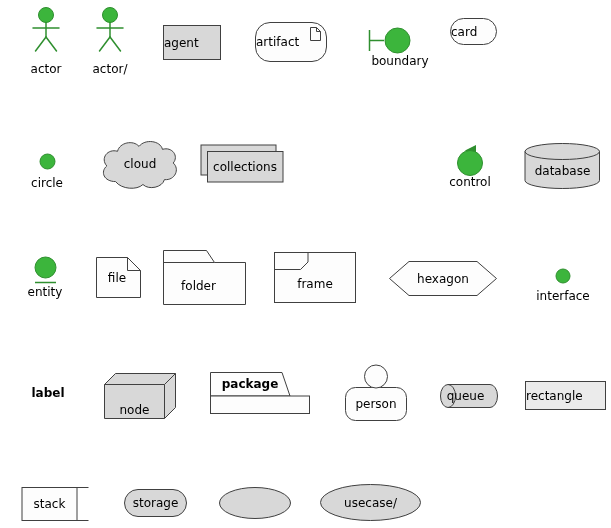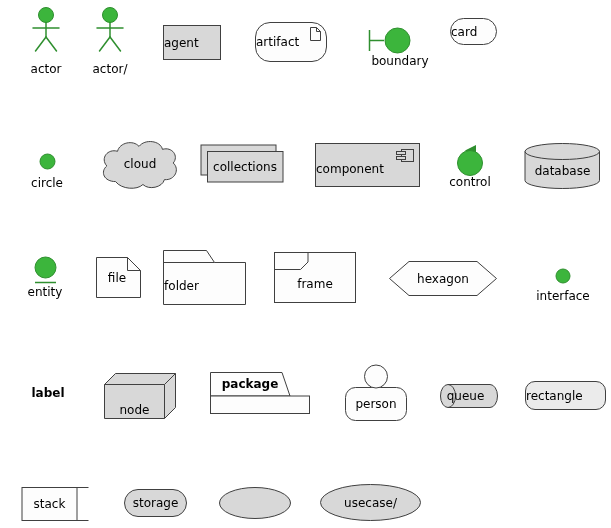--- a/index.html
+++ b/index.html
@@ -9,21 +9,21 @@
   .abs { position:absolute; }
   .abs svg { display:block; overflow:visible; }
   .lbl { position:absolute; height:14px; line-height:14px; font-size:12px; color:#000;
          text-align:center; white-space:nowrap; }
   .olbl { position:absolute; display:flex; align-items:center; justify-content:center;
           font-size:12px; color:#000; white-space:nowrap; }
   .box { position:absolute; display:flex; align-items:center; justify-content:flex-start;
          border:1px solid var(--border,#404040); font-size:12px; color:#000; white-space:nowrap; }
   .bg-gray  { background:var(--gray-fill,#D8D8D8); }
   .bg-white { background:var(--white-fill,#FDFDFD);border-radius:15px; }
-  .bg-light { background:var(--light-fill,#EBEBEB);border-radius:10px; }
+  .bg-light { background:var(--light-fill,#EBEBEB); }
   .bold { font-weight:bold; }
   .f-gray  { fill:var(--gray-fill,#D8D8D8);  stroke:var(--border,#404040); stroke-width:1; }
   .f-white { fill:var(--white-fill,#FDFDFD); stroke:var(--border,#404040); stroke-width:1; }
   .f-green { fill:var(--green-fill,#3CB53C); stroke:var(--green-stroke,#2F8F2F); stroke-width:1; }
   .s-border { stroke:var(--border,#404040); stroke-width:1; fill:none; }
   .s-green2 { stroke:var(--green-stroke,#2F8F2F); stroke-width:1.5; fill:none; }
   .limb { stroke:var(--green-stroke,#2F8F2F); stroke-width:1.5; fill:none; stroke-linecap:round; }
   .a-green { fill:var(--green-stroke,#2F8F2F); stroke:none; }
   .icon-tr { position:absolute; }
 </style>
@@ -96,30 +96,20 @@
   <div class="olbl" style="left:98px;top:136px;width:84px;height:55px">cloud</div>
 
   <div class="abs" style="left:200px;top:144px;width:84px;height:39px">
     <svg width="84" height="39" viewBox="0 0 84 39">
       <rect class="f-gray" x="1" y="1" width="75" height="30"></rect>
       <rect class="f-gray" x="7.5" y="7.5" width="75.5" height="30.5"></rect>
     </svg>
   </div>
   <div class="olbl" style="left:207px;top:151px;width:76px;height:31px">collections</div>
 
-  <div class="box bg-gray" style="left:315px;top:143px;width:105px;height:44px">
-    <span style="padding-top:8px">component</span>
-    <span class="icon-tr" style="top:5px;right:5px">
-      <svg width="18" height="13" viewBox="0 0 18 13">
-        <rect class="f-gray" x="5.5" y="0.5" width="12" height="12"></rect>
-        <rect class="f-gray" x="0.5" y="2.5" width="9" height="3"></rect>
-        <rect class="f-gray" x="0.5" y="7.5" width="9" height="3"></rect>
-      </svg>
-    </span>
-  </div>
 
   <div class="abs" style="left:452px;top:144px;width:36px;height:32px">
     <svg width="36" height="32" viewBox="0 0 36 32">
       <polygon class="a-green" points="24,1 13,6.5 24,12"></polygon>
       <circle class="f-green" cx="18" cy="19" r="12.5"></circle>
     </svg>
   </div>
   <div class="lbl" style="left:440px;top:175px;width:60px">control</div>
 
   <div class="abs" style="left:524px;top:142px;width:77px;height:48px">
@@ -145,21 +135,21 @@
     </svg>
   </div>
   <div class="olbl" style="left:96px;top:257px;width:42px;height:41px">file</div>
 
   <div class="abs" style="left:163px;top:250px;width:83px;height:55px">
     <svg width="83" height="55" viewBox="0 0 83 55">
       <path class="f-white" d="M0.5,54.5 V0.5 H43.5 L51.5,12.5 H82.5 V54.5 Z"></path>
       <line class="s-border" x1="0.5" y1="12.5" x2="51.5" y2="12.5"></line>
     </svg>
   </div>
-  <div class="olbl" style="left:149px;top:263px;width:65px;height:42px;padding-top:4px">folder</div>
+  <div class="olbl" style="left:166px;top:263px;width:65px;height:42px;padding-top:4px">folder</div>
 
   <div class="abs" style="left:274px;top:252px;width:82px;height:51px">
     <svg width="82" height="51" viewBox="0 0 82 51">
       <rect class="f-white" x="0.5" y="0.5" width="81" height="50"></rect>
       <path class="s-border" d="M34,0.5 V10 L26.5,17.5 H0.5"></path>
     </svg>
   </div>
   <div class="olbl" style="left:274px;top:252px;width:82px;height:64px">frame</div>
 
   <div class="abs" style="left:389px;top:261px;width:108px;height:35px">

